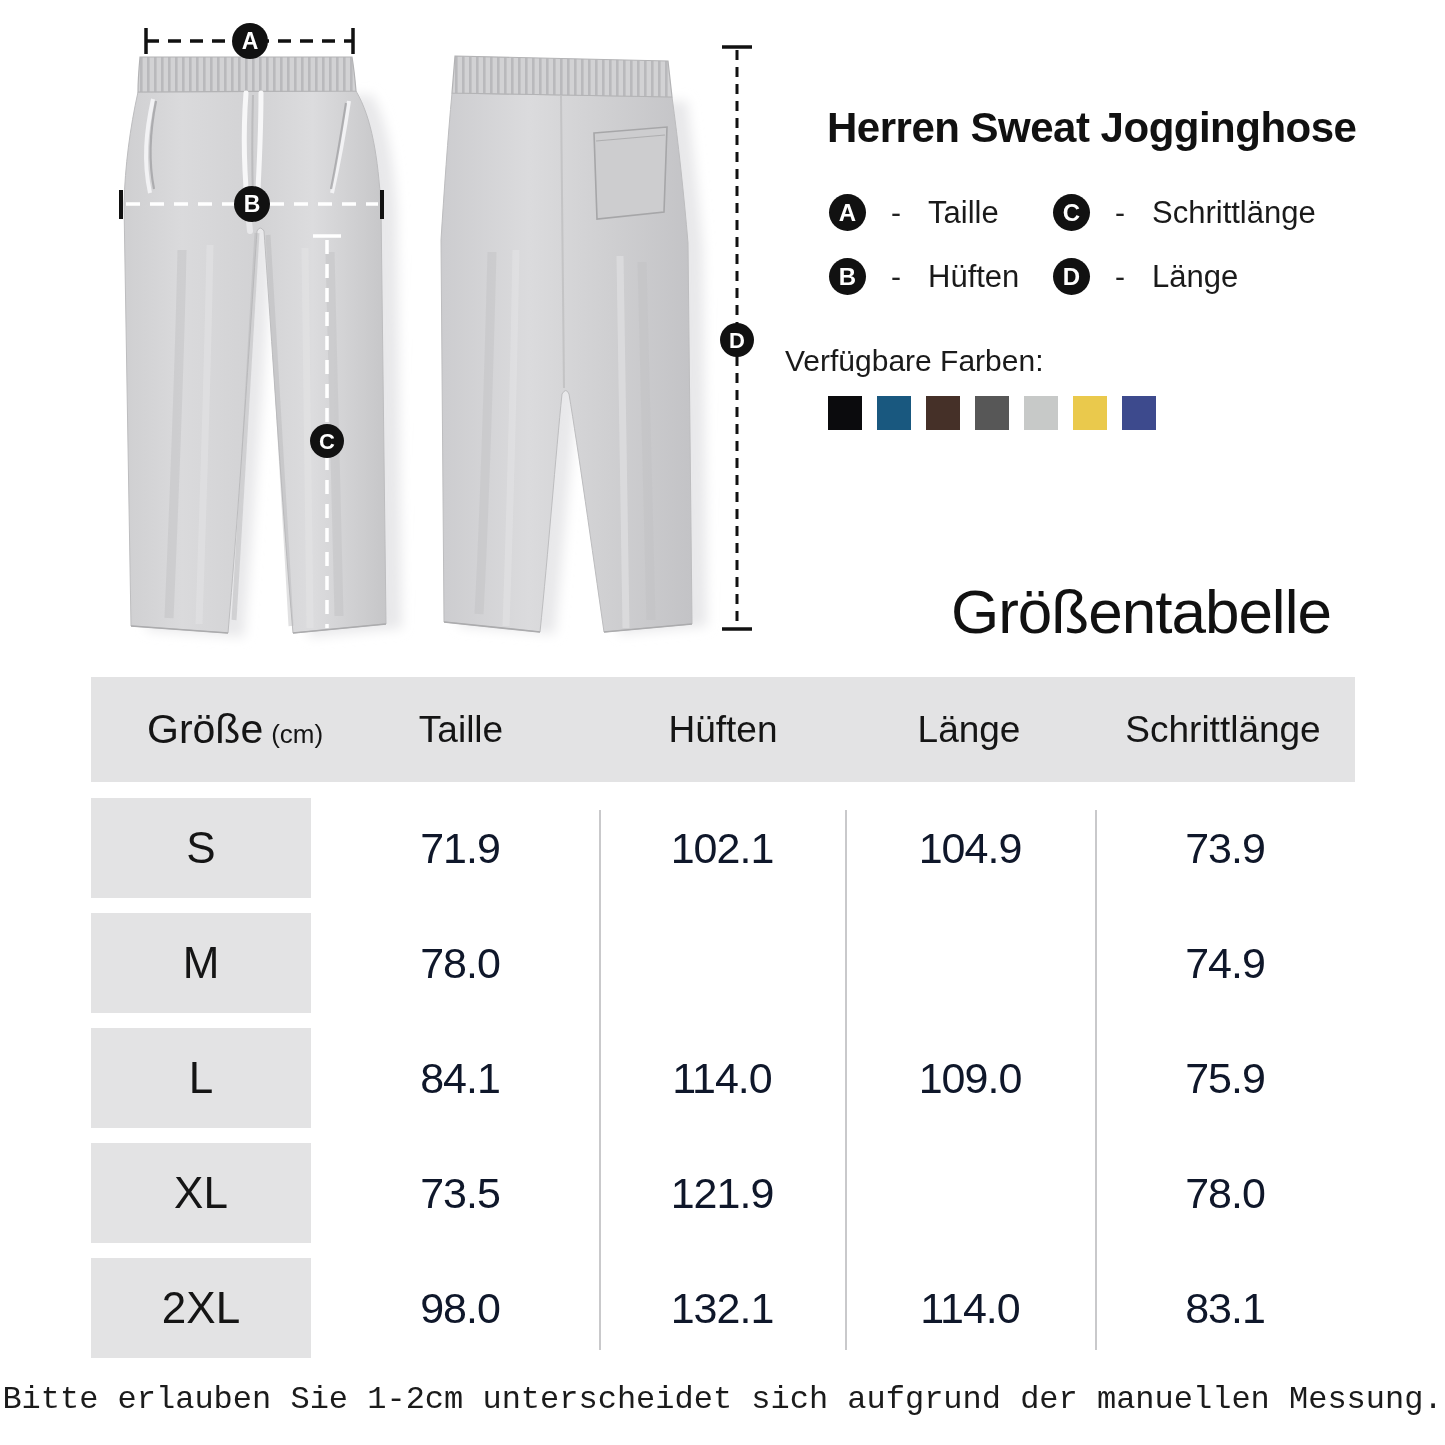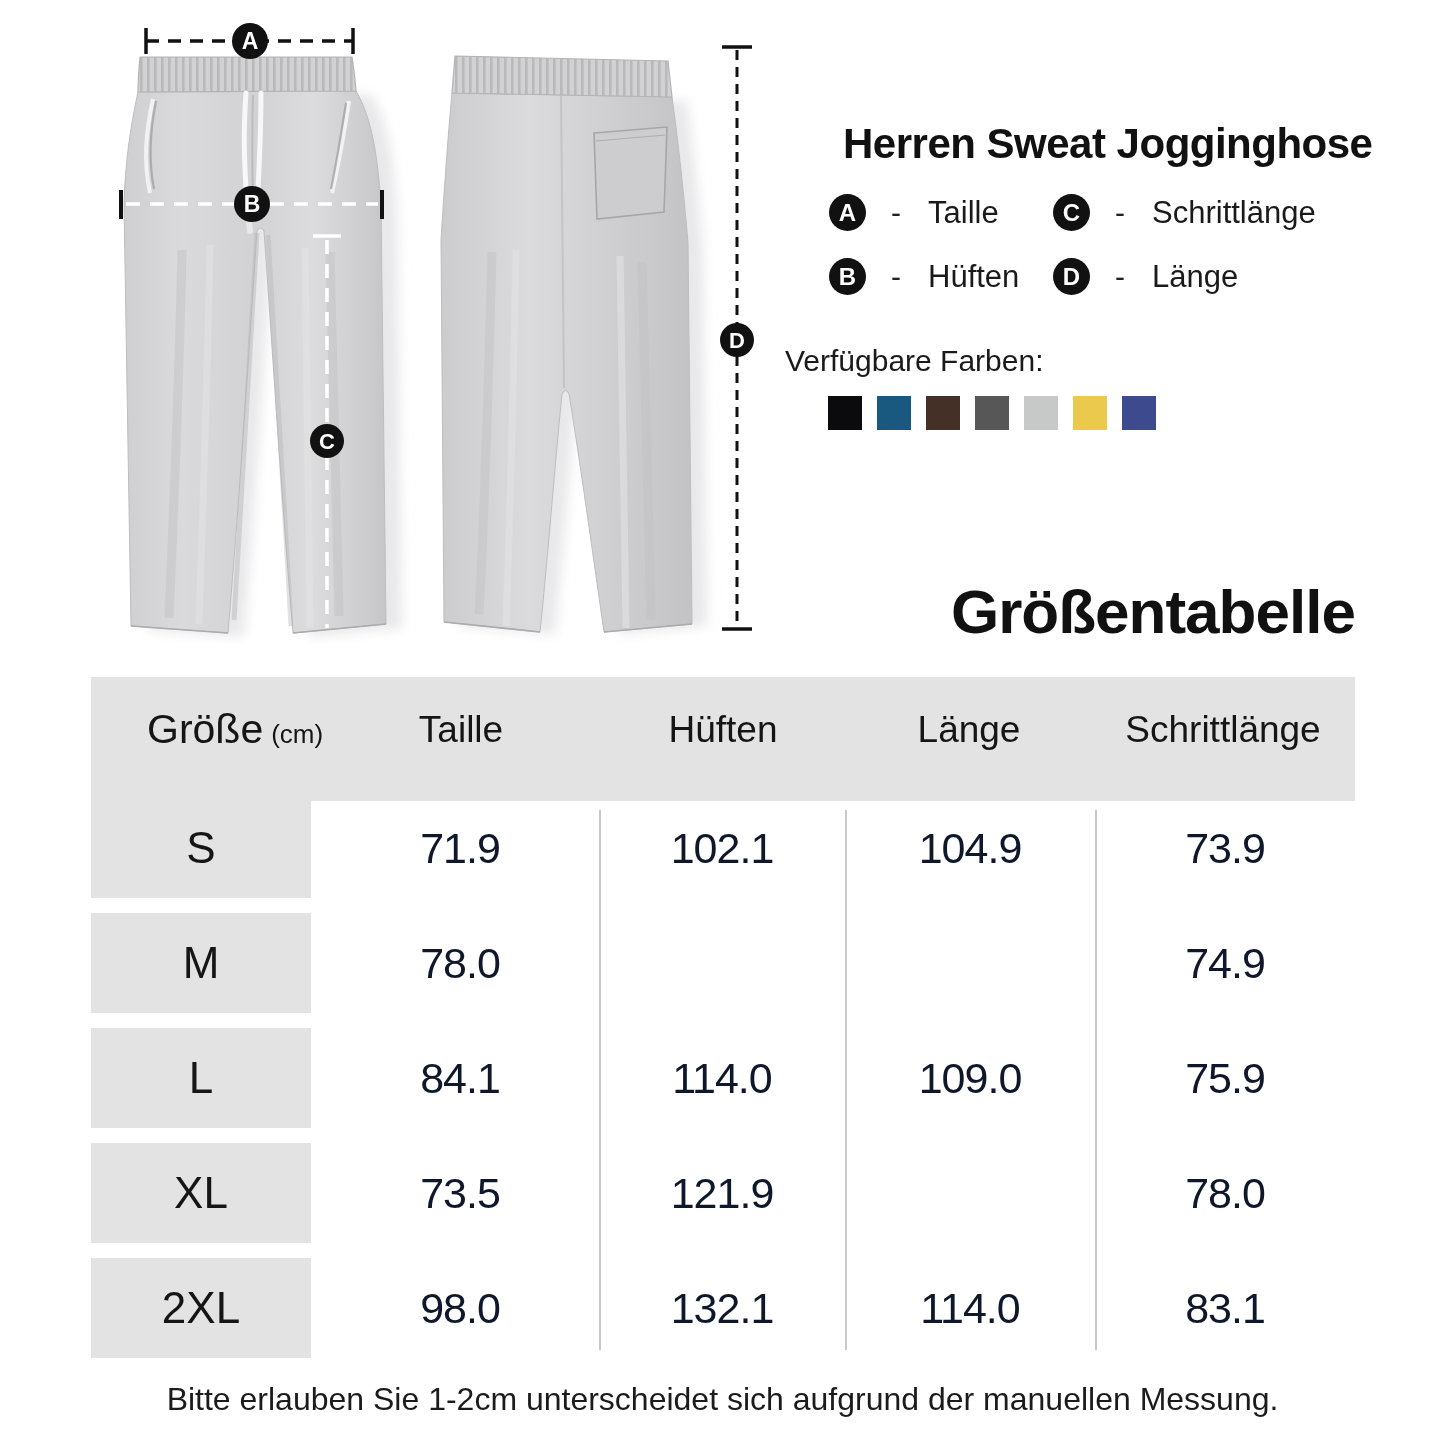--- a/index.html
+++ b/index.html
@@ -2,59 +2,59 @@
 <html><head>
 <meta charset="utf-8">
 <style>
   html,body{margin:0;padding:0;background:#ffffff;}
   .canvas{
     position:relative;width:1445px;height:1445px;background:#ffffff;overflow:hidden;
     font-family:"Liberation Sans",sans-serif;color:#141414;
   }
   .illustration{position:absolute;left:0;top:0;}
   .page-title{
-    position:absolute;left:827px;top:104px;margin:16px;
+    position:absolute;left:827px;top:104px;margin:0;
     font-size:42px;font-weight:700;letter-spacing:-0.5px;color:#111;
   }
   .legend-item{position:absolute;display:flex;align-items:center;height:37px;}
   .legend-badge{
     width:37px;height:37px;border-radius:50%;background:#111;color:#fff;
     display:flex;align-items:center;justify-content:center;
     font-size:24px;font-weight:700;flex:0 0 auto;
   }
   .legend-dash{margin-left:25px;font-size:30px;color:#222;}
   .legend-label{margin-left:27px;font-size:31px;color:#1a1a1a;white-space:nowrap;}
   .colors-label{position:absolute;left:785px;top:344px;font-size:30px;color:#1a1a1a;}
   .swatch-row{position:absolute;left:828px;top:396px;display:flex;gap:15px;}
   .swatch{width:34px;height:34px;flex:0 0 auto;}
   .chart-heading{
     position:absolute;left:951px;top:576px;margin:0;
-    font-size:62px;font-weight:700;letter-spacing:-1px;color:#111;
+    font-size:62px;font-weight:400;letter-spacing:-1px;color:#111;
   }
   .table-header{
-    position:absolute;left:91px;top:677px;width:1264px;height:124px;background:#e3e3e4;
+    position:absolute;left:91px;top:677px;width:1264px;height:105px;background:#e3e3e4;
   }
   .th{position:absolute;top:0;height:105px;line-height:105px;font-size:37px;color:#151515;
       transform:translateX(-50%);white-space:nowrap;}
   .th-size{position:absolute;left:56px;top:0;height:105px;line-height:105px;font-size:41px;
       color:#151515;white-space:nowrap;transform:none;}
   .th-unit{font-size:26px;margin-left:8px;}
   .col-divider{position:absolute;top:810px;height:540px;width:2px;background:#c9c9cb;}
   .trow{position:absolute;left:0;top:0;width:1445px;height:100px;}
   .size-cell{
     position:absolute;left:91px;width:220px;height:100px;background:#e3e3e4;
     text-align:center;line-height:100px;font-size:44px;color:#151515;
   }
   .val{
     position:absolute;height:100px;line-height:100px;font-size:43px;color:#0f172a;
     transform:translateX(-50%);letter-spacing:-1px;white-space:nowrap;
   }
   .footer-note{
     position:absolute;left:0;top:1381px;width:1445px;text-align:center;
-    font-size:32px;color:#1b1b1b;
+    font-size:32px;color:#1b1b1b;font-family:Liberation Mono, monospace;
   }
   .v1{left:460px}.v2{left:722px}.v3{left:970px}.v4{left:1225px}
 </style>
 </head>
 <body>
 
 <div class="canvas">
 
   <svg class="illustration" width="790" height="670" viewBox="0 0 790 670">
     <defs>

